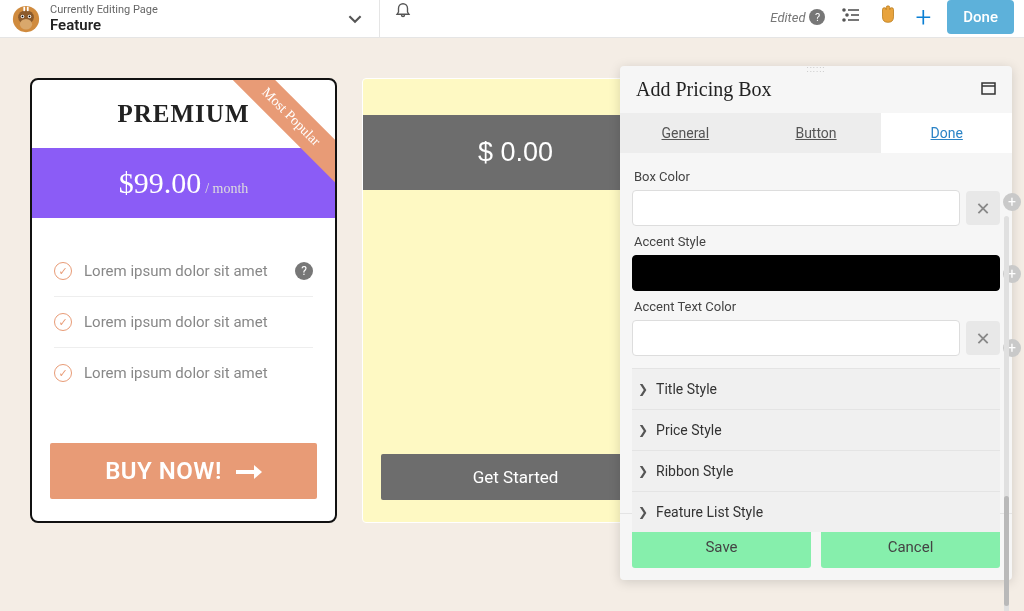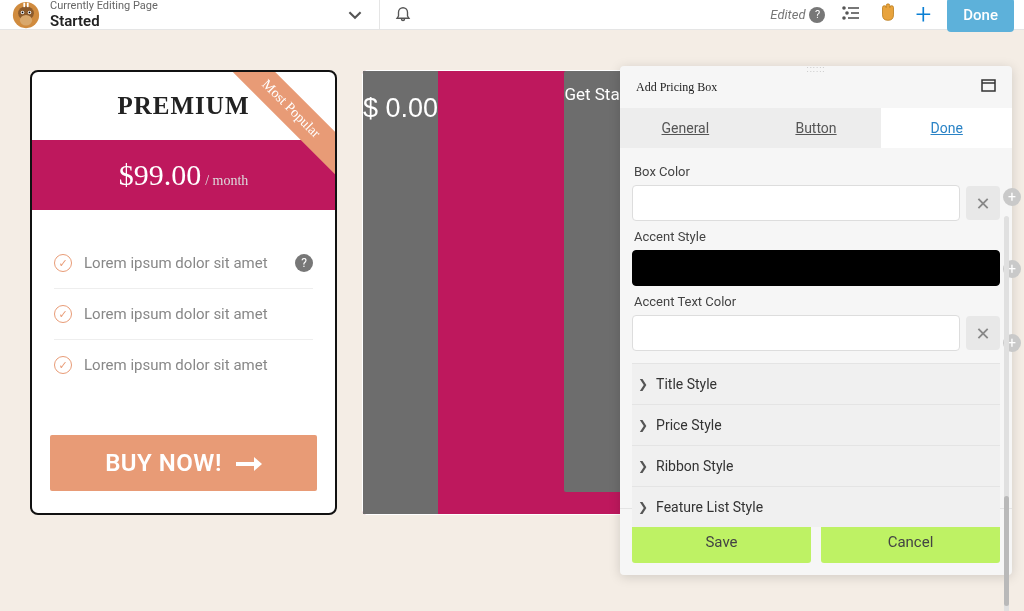--- a/index.html
+++ b/index.html
@@ -1,19 +1,19 @@
 <!DOCTYPE html>
 <html><head>
 <meta charset="utf-8">
 <style>
   * { box-sizing: border-box; margin: 0; padding: 0; }
   html, body { width: 1024px; height: 611px; overflow: hidden; font-family: -apple-system, "Segoe UI", Roboto, Arial, sans-serif; background: #f4ede5; }
   
   
-  .topbar { height: 30px; background: #fff; display: flex; align-items: center; border-bottom: 1px solid #e5e5e5; }
+  .topbar { height: 38px; background: #fff; display: flex; align-items: flex-start; border-bottom: 1px solid #e5e5e5; }
   .tb-left { display: flex; align-items: center; width: 380px; padding: 0 12px; height: 100%; border-right: 1px solid #e5e5e5; }
   .logo { width: 28px; height: 28px; margin-right: 10px; }
   .title-wrap { flex: 1; }
   .title-small { font-size: 11px; color: #666; }
   .title-main { font-size: 15px; font-weight: 600; color: #222; }
   .chev { width: 24px; color: #555; display:flex; justify-content:center; }
   .tb-mid { flex: 1; display: flex; align-items: center; padding: 0 14px; gap: 18px; }
   .bell-ico { color: #555; }
   .tb-right { display: flex; align-items: center; gap: 16px; padding-right: 10px; }
   .edited { font-style: italic; font-size: 13px; color: #777; display:flex; align-items:center; gap:4px;}
@@ -21,57 +21,57 @@
   .ico-lines { color:#555; }
   .ico-glove { font-size:18px; }
   .plus-btn { color:#0a7fd4; font-size:28px; font-weight:300; cursor:pointer; }
   .done-btn { background:#5db1da; color:#fff; border-radius:4px; padding:8px 16px; font-size:15px; font-weight:500; cursor:pointer; }
   
   
   .canvas { padding: 40px 30px; display:flex; gap:25px; }
   .card { width:307px; height:445px; border:2px solid #111; border-radius:8px; background:#fff; position:relative; overflow:hidden; display:flex; flex-direction:column; }
   .c-head { text-align:center; padding:20px 0 20px; font-family: Georgia, 'Times New Roman', serif; font-size:25px; letter-spacing:1px; color:#222; font-weight:600;}
   .ribbon { position:absolute; top:22px; right:-46px; width:180px; transform:rotate(45deg); background:#e89b76; color:#fff; text-align:center; font-size:14px; padding:7px 0; font-family:Georgia,serif;}
-  .c-price { background:#be185d; color:#fff; text-align:center; padding:18px 0; font-family:Georgia,serif;}
+  .c-price { background:#8b5cf6; color:#fff; text-align:center; padding:18px 0; font-family:Georgia,serif;}
   .c-price .amt { font-size:30px; }
   .c-price .per { font-size:14px; margin-left:4px; color:#ddd;}
   .c-feats { padding: 28px 22px 8px; flex:1; }
   .feat { display:flex; align-items:center; gap:12px; padding:16px 0; border-bottom:1px solid #eee; color:#888; font-size:15px;}
   .feat:last-child { border-bottom:none; }
   .check-ico { width:18px;height:18px;border:1.5px solid #e89b76;border-radius:50%;display:flex;align-items:center;justify-content:center;color:#e89b76;font-size:11px;flex-shrink:0;}
   .help-dot { width:18px;height:18px;border-radius:50%;background:#777;color:#fff;font-size:12px;display:flex;align-items:center;justify-content:center;margin-left:auto;}
   .c-cta { margin:0 18px 22px; background:#e89b76; color:#fff; text-align:center; padding:14px 0; border-radius:2px; font-size:24px; font-weight:600; letter-spacing:.5px; display:flex;align-items:center;justify-content:center;gap:14px;}
   
-  .card2 { width:307px; height:445px; border:1px solid #fff; border-radius:4px; background:#be185d; position:relative; display:flex; flex-direction:row; }
+  .card2 { width:307px; height:445px; border:1px solid #fff; border-radius:4px; background:#fef9c3; position:relative; display:flex; flex-direction:column; }
   .c2-spacer { height:36px; }
   .c2-price { background:#6d6d6d; color:#fff; text-align:center; padding:22px 0; font-family:Arial,sans-serif; font-size:27px; font-weight:500;}
   .c2-body { flex:1; }
   .c2-cta { margin:0 18px 22px; background:#6d6d6d; color:#fff; text-align:center; padding:13px 0; border-radius:2px; font-size:17px;}
   
   
   .panel { position:absolute; top:66px; right:12px; width:392px; background:#f6f6f6; border-radius:4px; box-shadow:0 2px 12px rgba(0,0,0,.15); display:flex; flex-direction:column; }
   .p-drag { height:6px; display:flex; justify-content:center; align-items:center; color:#bbb; font-size:9px; letter-spacing:1px;}
   .p-head { display:flex; align-items:center; justify-content:space-between; padding:6px 16px 12px; }
-  .p-title { font-family:Georgia,serif; font-size:12px; color:#222; }
+  .p-title { font-family:Georgia,serif; font-size:20px; color:#222; }
   .p-exp { color:#444; font-size:15px; }
   .tabs { display:flex; background:#ededed; }
   .tab { flex:1; text-align:center; padding:12px 0; font-size:14px; color:#555; cursor:pointer;text-decoration:underline; }
   .tab.active { background:#fff; color:#2a83c6; }
   .p-body { padding:8px 12px 4px; max-height:360px; }
   .fld-lbl { font-size:13px; color:#444; margin:8px 0 6px 2px; }
   .sw-row { display:flex; align-items:center; gap:6px; margin-bottom:6px; }
   .swatch { flex:1; height:36px; border-radius:4px; border:1px solid #ddd; }
   .sw-white { background:#fff; }
   .sw-black { background:#000; border-color:#000;}
   .clr-btn { width:34px;height:34px;border-radius:4px;background:#e8e8e8;display:flex;align-items:center;justify-content:center;color:#888;font-size:18px;cursor:pointer;}
   .side-plus { position:absolute; right:-9px; width:18px;height:18px;border-radius:50%;background:#c9c9c9;color:#fff;font-size:14px;display:flex;align-items:center;justify-content:center;}
   .acc { border-top:1px solid #e4e4e4; padding:12px 6px; display:flex; align-items:center; gap:8px; font-size:14px; color:#333; cursor:pointer; background:#f0f0f0;}
   .acc-arrow { font-size:12px; color:#555; }
   .p-foot { display:flex; gap:10px; padding:12px; border-top:1px solid #e4e4e4; }
-  .p-btn { flex:1; text-align:center; padding:12px 0; background:#bef264; border-radius:3px; color:#444; font-size:15px; cursor:pointer;}
+  .p-btn { flex:1; text-align:center; padding:12px 0; background:#86efac; border-radius:3px; color:#444; font-size:15px; cursor:pointer;}
   .scroll-ind { position:absolute; right:3px; top:150px; width:5px; height:400px; background:#e0e0e0; border-radius:3px;}
   .scroll-thumb { position:absolute; right:3px; top:430px; width:5px; height:110px; background:#b9b9b9; border-radius:3px;}
 </style>
 </head>
 <body>
 
 <div class="topbar">
   <div class="tb-left">
     <div class="logo">
       <svg viewBox="0 0 32 32">
@@ -81,21 +81,21 @@
           <circle cx="12" cy="13" r="2" fill="#fff"></circle>
           <circle cx="20" cy="13" r="2" fill="#fff"></circle>
           <circle cx="12" cy="13" r="1" fill="#000"></circle>
           <circle cx="20" cy="13" r="1" fill="#000"></circle>
           <rect x="13" y="2" width="2" height="5" fill="#fff"></rect>
           <rect x="17" y="2" width="2" height="5" fill="#fff"></rect>
         </svg>
     </div>
     <div class="title-wrap">
       <div class="title-small">Currently Editing Page</div>
-      <div class="title-main">Started</div>
+      <div class="title-main">Feature</div>
     </div>
     <div class="chev">
       <svg width="14" height="14" viewBox="0 0 10 10">
           <path d="M1 3 L5 7 L9 3" stroke="#555" stroke-width="1.5" fill="none"></path>
         </svg>
     </div>
   </div>
   <div class="tb-mid">
     <div class="bell-ico">
       <svg width="18" height="18" viewBox="0 0 24 24" fill="none" stroke="#555" stroke-width="1.8">

